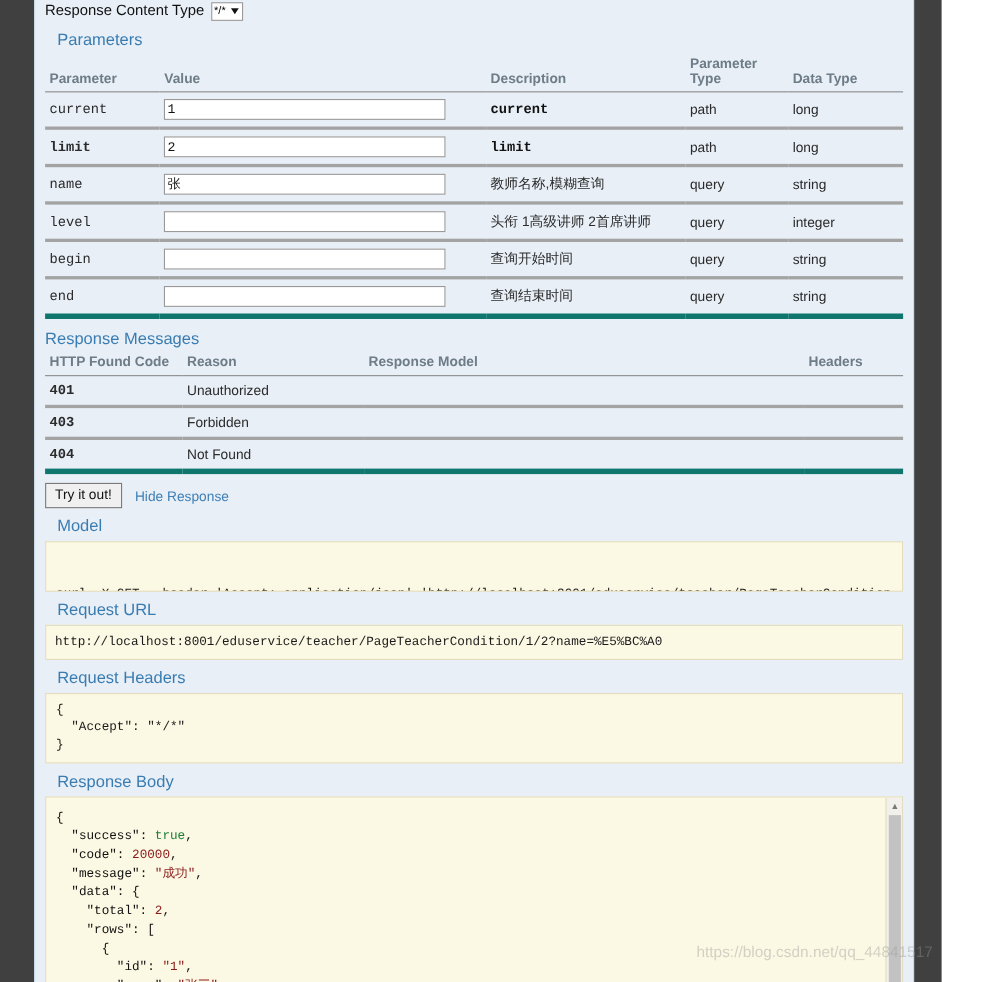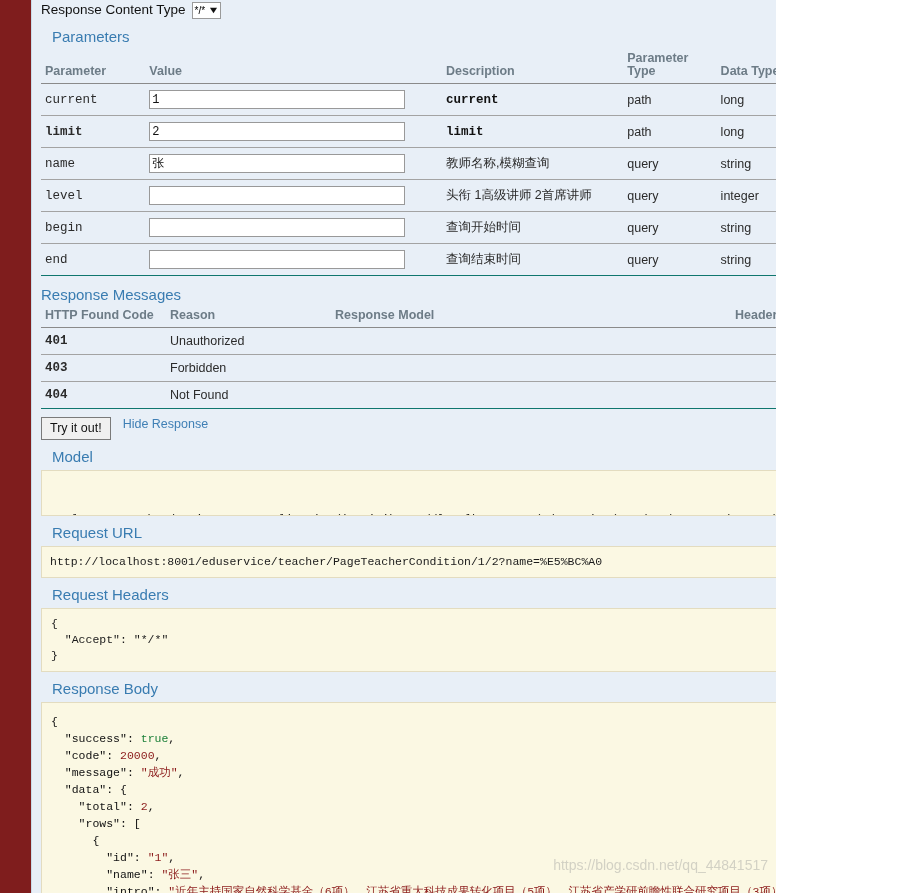--- a/index.html
+++ b/index.html
@@ -5,22 +5,22 @@
   * { box-sizing: border-box; }
   html, body {
     margin: 0; padding: 0;
     width: 900px; height: 893px;
     background: #ffffff;
     font-family: "Liberation Sans", sans-serif;
     overflow: hidden;
   }
   #page {
     position: relative;
-    width: 776px; height: 893px;
-    background: #7f1d1d;
+    width: 856px; height: 893px;
+    background: #404040;
     overflow: hidden;
   }
   
   .op-panel {
     position: absolute;
     left: 31px; top: 0;
     width: 800px;
     min-height: 893px;
     background: #e8eff7;
     border-left: 1px solid #c9dbe8;
@@ -85,24 +85,24 @@
     font-size: 12.5px;
     padding: 2px 4px 5px 4px;
     vertical-align: bottom;
     border-bottom: 1px solid #8a8a8a;
     line-height: 13px;
   }
   table.swg tbody td {
     padding: 6px 4px;
     font-size: 12.5px;
     color: #2b2b2b;
-    border-bottom: 1px solid #a3a3a3;
+    border-bottom: 3px solid #a3a3a3;
     vertical-align: middle;
   }
-  table.swg tbody tr:last-child td { border-bottom: 1px solid #0f766e; }
+  table.swg tbody tr:last-child td { border-bottom: 5px solid #0f766e; }
 
   td.pname {
     font-family: "Liberation Mono", monospace;
     font-size: 12.5px;
     color: #1a1a1a;
     width: 95px;
   }
   td.pname.bold { font-weight: bold; }
   td.pvalue { width: 270px; }
   td.pdesc  { width: 165px; font-size: 12px; }
@@ -130,21 +130,21 @@
   td.rcode { width: 125px; font-family: "Liberation Mono", monospace; font-weight: bold; font-size: 12px; }
   td.rreason { width: 165px; }
   td.rmodel { width: 400px; }
   td.rheaders { }
   th.th-headers { text-align: left; padding-left: 20px; }
   td.rheaders { padding-left: 20px; }
 
   
   .btn-row {
     display: flex;
-    align-items: flex-start;
+    align-items: center;
     gap: 12px;
     margin: 8px 0 4px 0;
   }
   .try-btn {
     font-family: "Liberation Sans", sans-serif;
     font-size: 12.5px;
     color: #111;
     background: #f0f0f0;
     border: 1px solid #7a7a7a;
     padding: 3px 8px 4px 8px;

